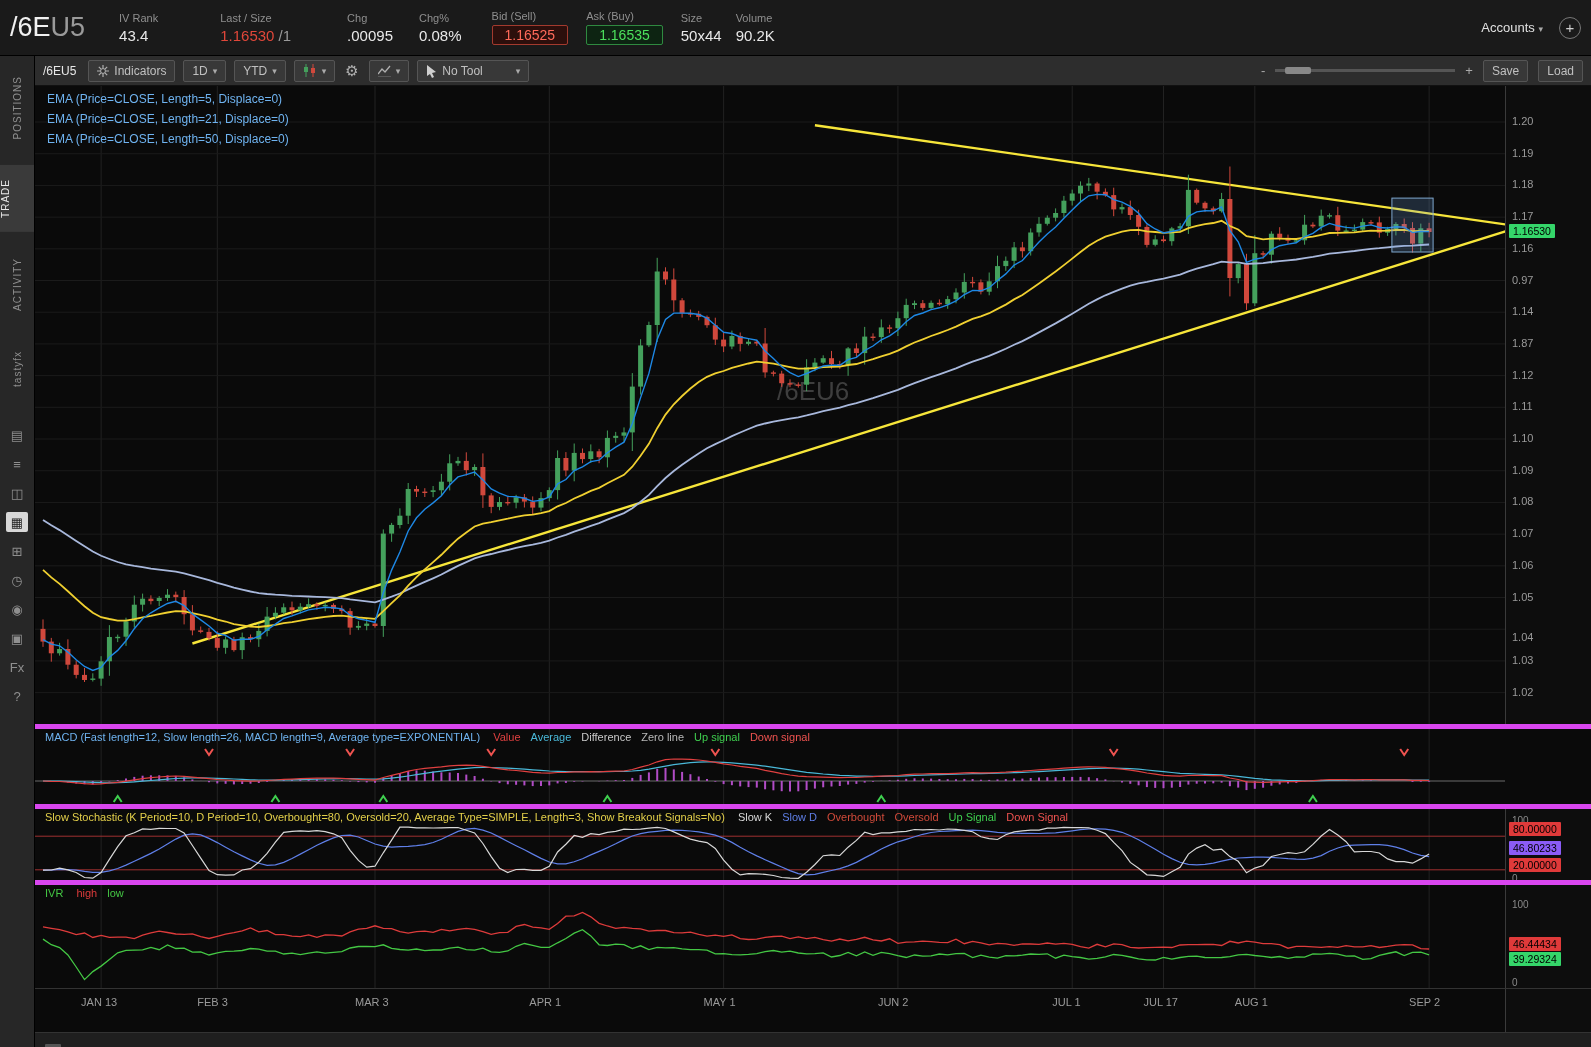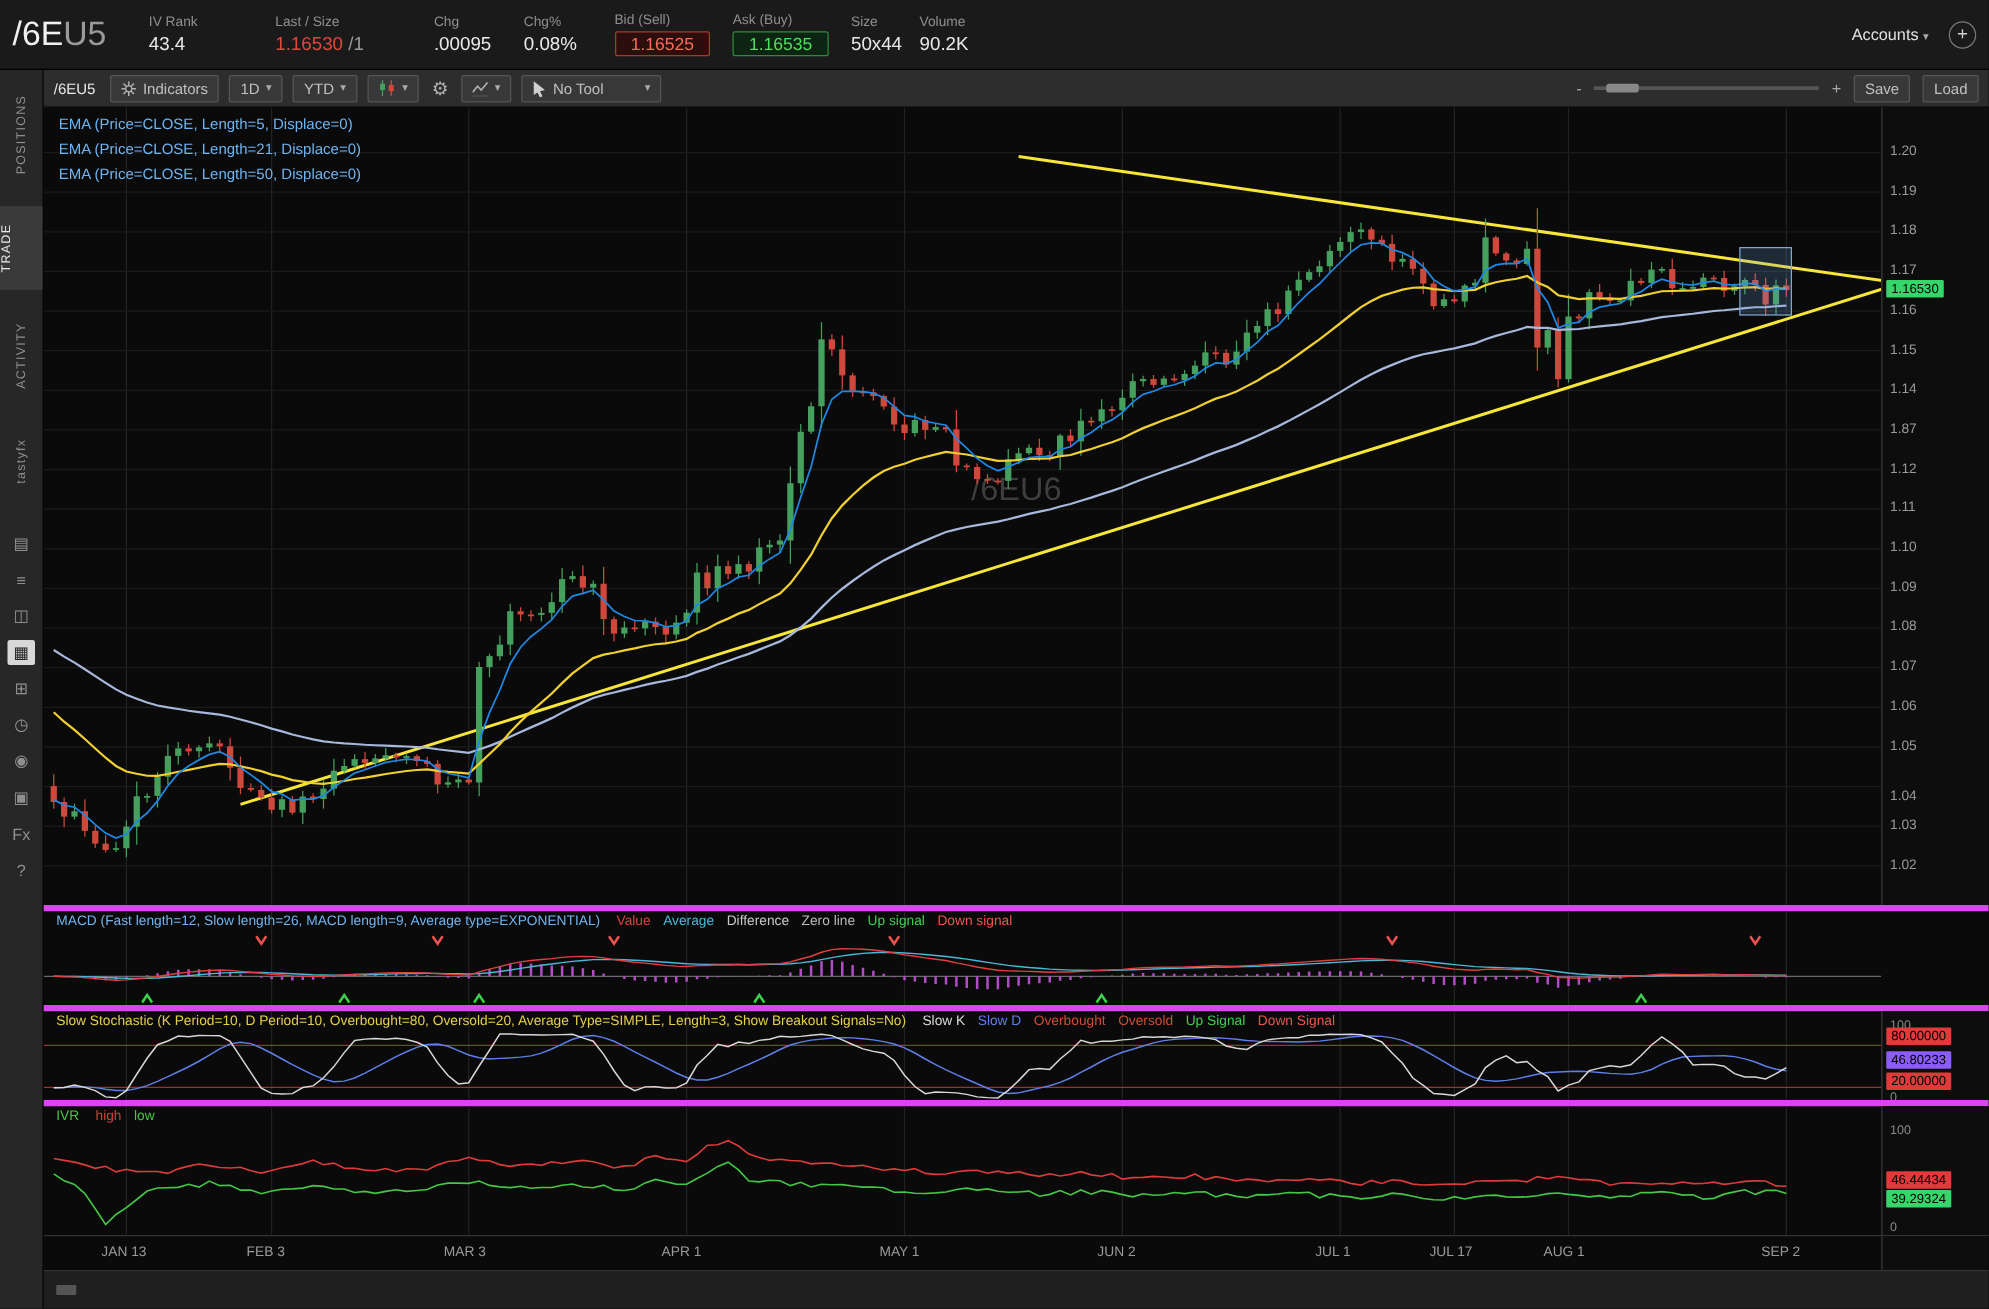--- a/index.html
+++ b/index.html
@@ -46,21 +46,21 @@
   .plot-svg{position:absolute;left:0;top:0}
   .axis-col{position:absolute;right:0;top:0;bottom:0;width:86px;background:#0d0d0d;border-left:1px solid #3a3a3a;font-size:11px;color:#9a9a9a}
   .tick{position:absolute;left:6px;height:13px;line-height:13px}
   .badge{position:absolute;left:3px;font-size:10.5px;color:#000;padding:1px 4px;border-radius:1px;white-space:nowrap}
   .badge.bred{background:#e03a3a}.badge.bgrn{background:#35d66a}.badge.bgray{background:#8b5cf6}
   .axis-sm{position:absolute;left:6px;font-size:10px;color:#8a8a8a}
   .studies{position:absolute;top:6px;left:12px;z-index:3}
   .study-label{font-size:12px;color:#6fb3f0;margin-bottom:6px;cursor:pointer}
   .ptitle{position:absolute;top:2px;left:10px;z-index:3;font-size:11px;white-space:nowrap}
   .legend-item{margin-left:10px;font-size:11px}
-  .time-axis{position:relative;height:28px;background:#0a0a0a;border-top:1px solid #333}
+  .time-axis{position:relative;height:44px;background:#0a0a0a;border-top:1px solid #333}
   .time-label{position:absolute;top:7px;font-size:11px;color:#9a9a9a;white-space:nowrap}
   .bottom-strip{flex:1;background:#1f1f1f;border-top:1px solid #333;position:relative}
   .scroll-corner{position:absolute;left:10px;top:11px;width:16px;height:8px;background:#555;border-radius:1px}
   .mini-ico{display:inline-flex;align-items:center}
 </style>
 </head>
 <body>
 
 <div class="hdr">
   <div class="sym"><span>/6E</span><span class="dim">U5</span></div>
@@ -575,21 +575,21 @@
           <div class="tick" style="top: 504.5px;">1.05</div>
           <div class="tick" style="top: 472.8px;">1.06</div>
           <div class="tick" style="top: 441.1px;">1.07</div>
           <div class="tick" style="top: 409.4px;">1.08</div>
           <div class="tick" style="top: 377.7px;">1.09</div>
           <div class="tick" style="top: 346px;">1.10</div>
           <div class="tick" style="top: 314.3px;">1.11</div>
           <div class="tick" style="top: 282.6px;">1.12</div>
           <div class="tick" style="top: 250.9px;">1.87</div>
           <div class="tick" style="top: 219.2px;">1.14</div>
-          <div class="tick" style="top: 187.5px;">1.15</div>
+          <div class="tick" style="top: 187.5px;">0.97</div>
           <div class="tick" style="top: 155.8px;">1.16</div>
           <div class="tick" style="top: 124.1px;">1.17</div>
           <div class="tick" style="top: 92.4px;">1.18</div>
           <div class="tick" style="top: 60.7px;">1.19</div>
           <div class="tick" style="top: 29px;">1.20</div>
         </div>
     </div>
 
     <div class="panel" style="height:80px">
       <svg id="macd-svg" class="plot-svg" width="1470" height="80">

